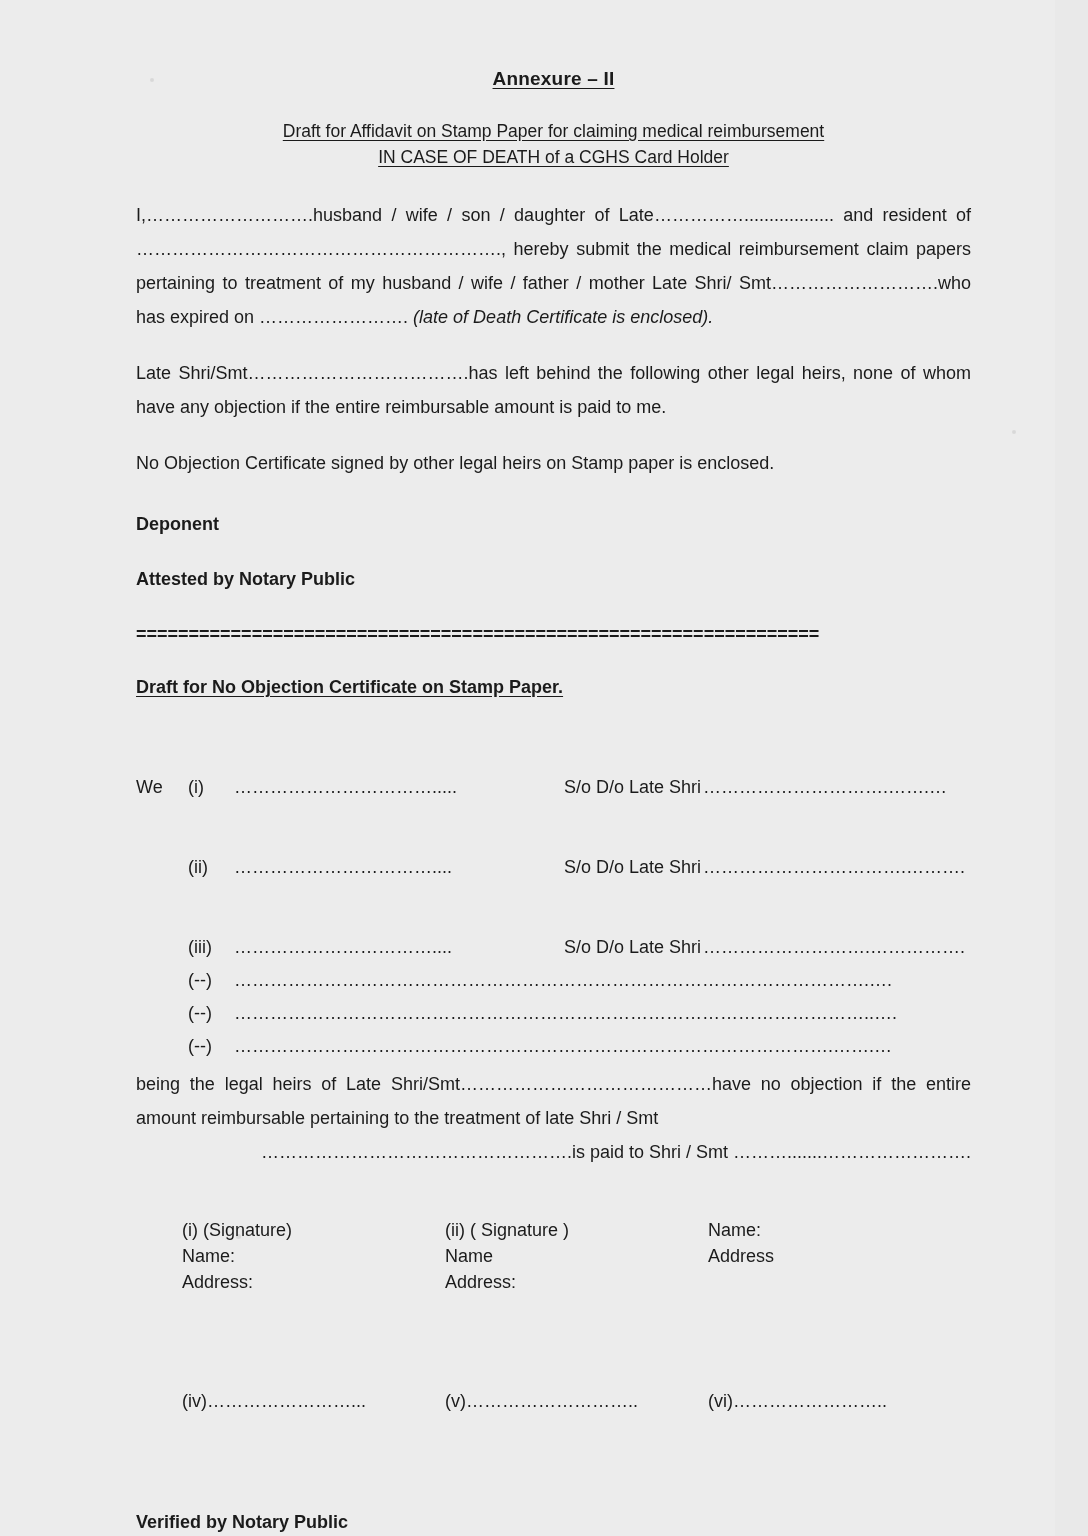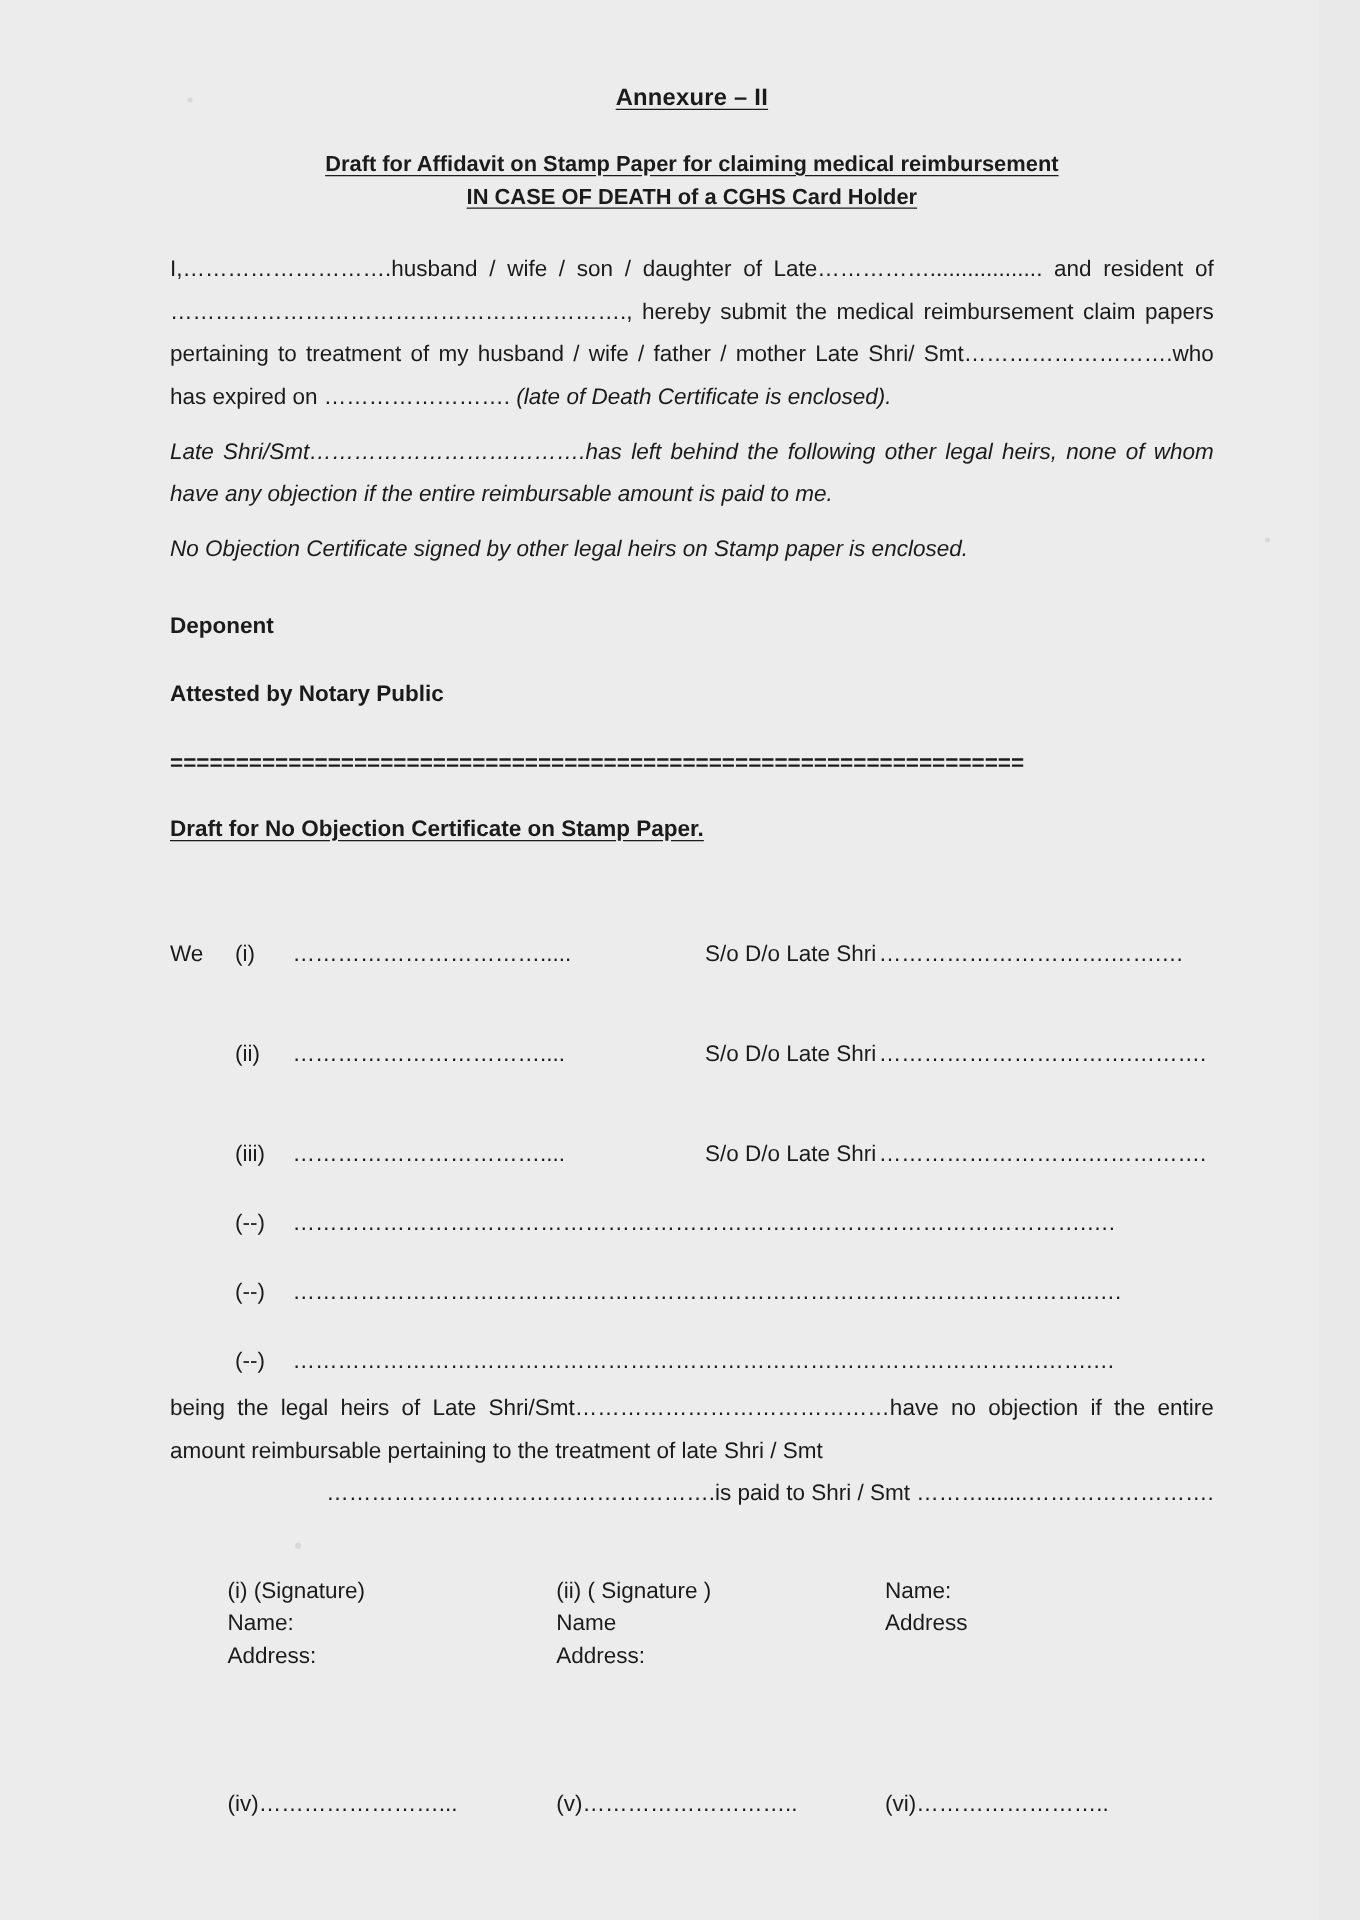--- a/index.html
+++ b/index.html
@@ -34,21 +34,21 @@
     text-align: center;
     font-weight: bold;
     font-size: 19px;
     letter-spacing: 0.2px;
     margin: 8px 0 0 0;
   }
   .title u { text-underline-offset: 3px; }
 
   .subtitle {
     text-align: center;
-    font-weight: bold;
+    font-weight: normal;
     font-size: 17.5px;
     line-height: 26px;
     margin: 28px 0 12px 0;
   }
   .subtitle .line {
     display: block;
     text-decoration: underline;
     text-underline-offset: 3px;
   }
 
@@ -56,21 +56,21 @@
     margin-top: 28px;
     font-size: 18px;
     line-height: 34px;
     text-align: justify;
     text-justify: inter-word;
   }
   .body-block.nojust { text-align: left; }
 
   .italic { font-style: italic; }
 
-  .gap-sm { margin-top: 10px; font-style: italic; }
+  .gap-sm { margin-top: 22px; }
   .gap-md { margin-top: 34px; }
 
   .bold {
     font-weight: bold;
     font-size: 18px;
   }
 
   .divider {
     margin-top: 34px;
     font-size: 18px;
@@ -97,21 +97,20 @@
     line-height: 33px;
   }
   .heir-row {
     display: flex;
     align-items: baseline;
     white-space: nowrap;
   }
   .heir-row .lead {
     width: 52px;
     flex: none;
-    margin-top: 44px;
   }
   .heir-row .idx {
     width: 46px;
     flex: none;
   }
   .heir-row .dots1 {
     width: 330px;
     flex: none;
     overflow: hidden;
   }

